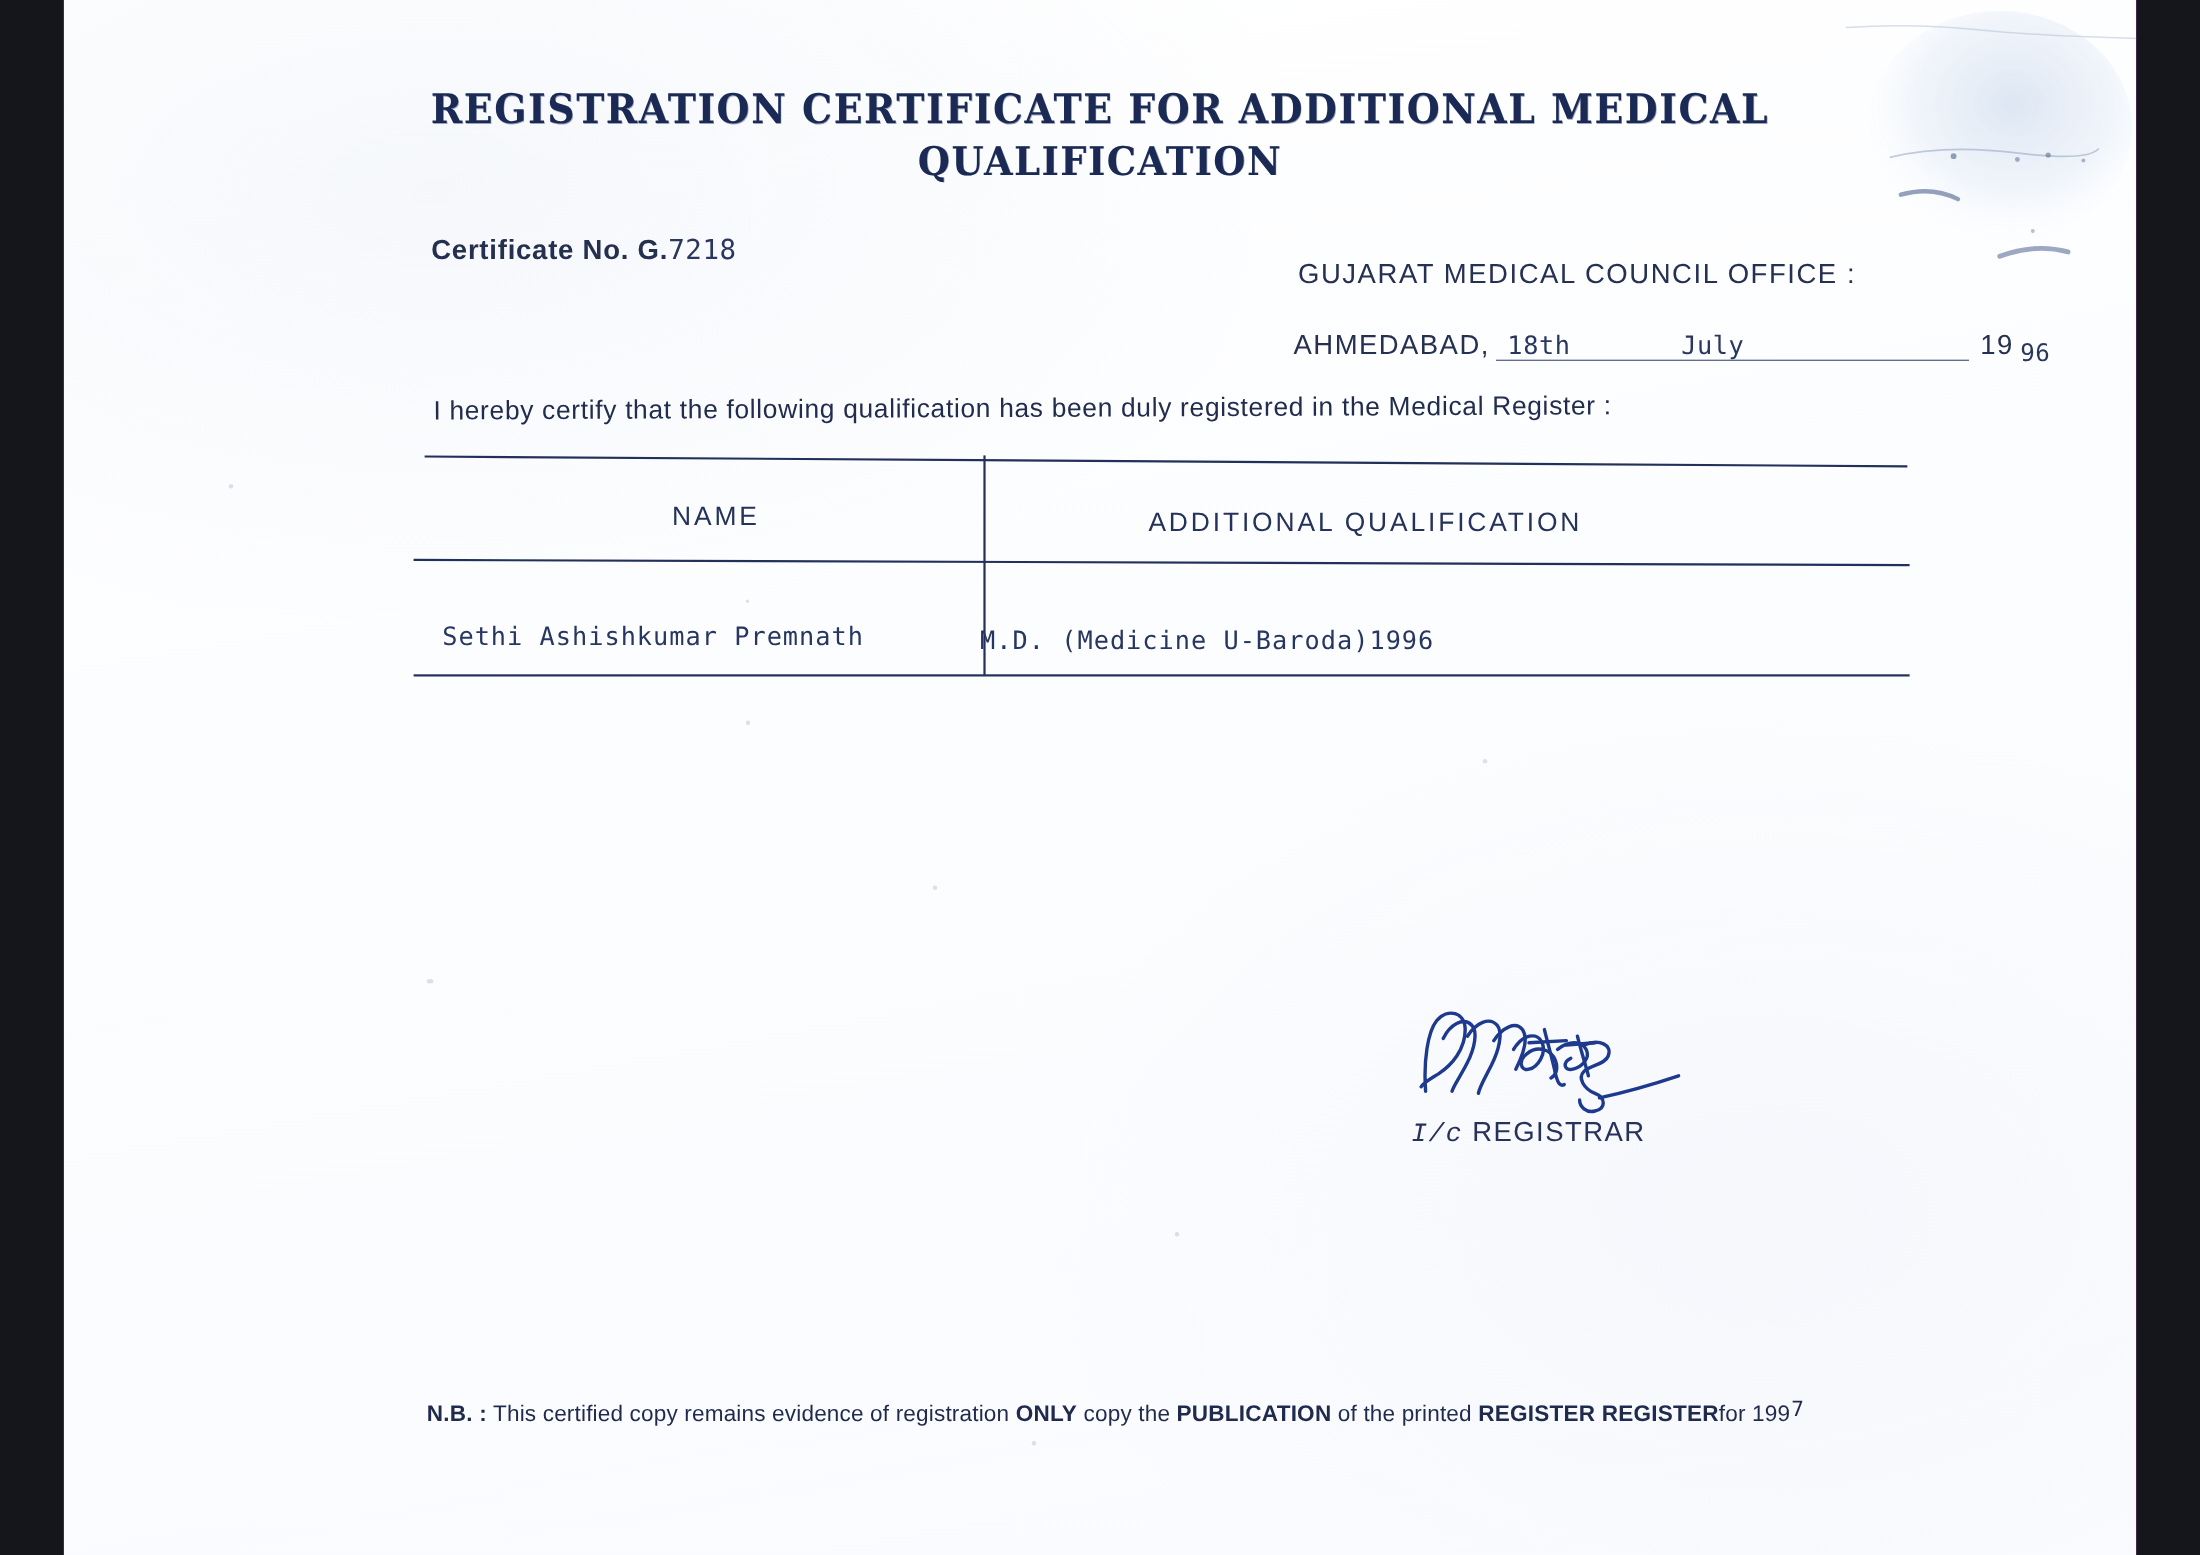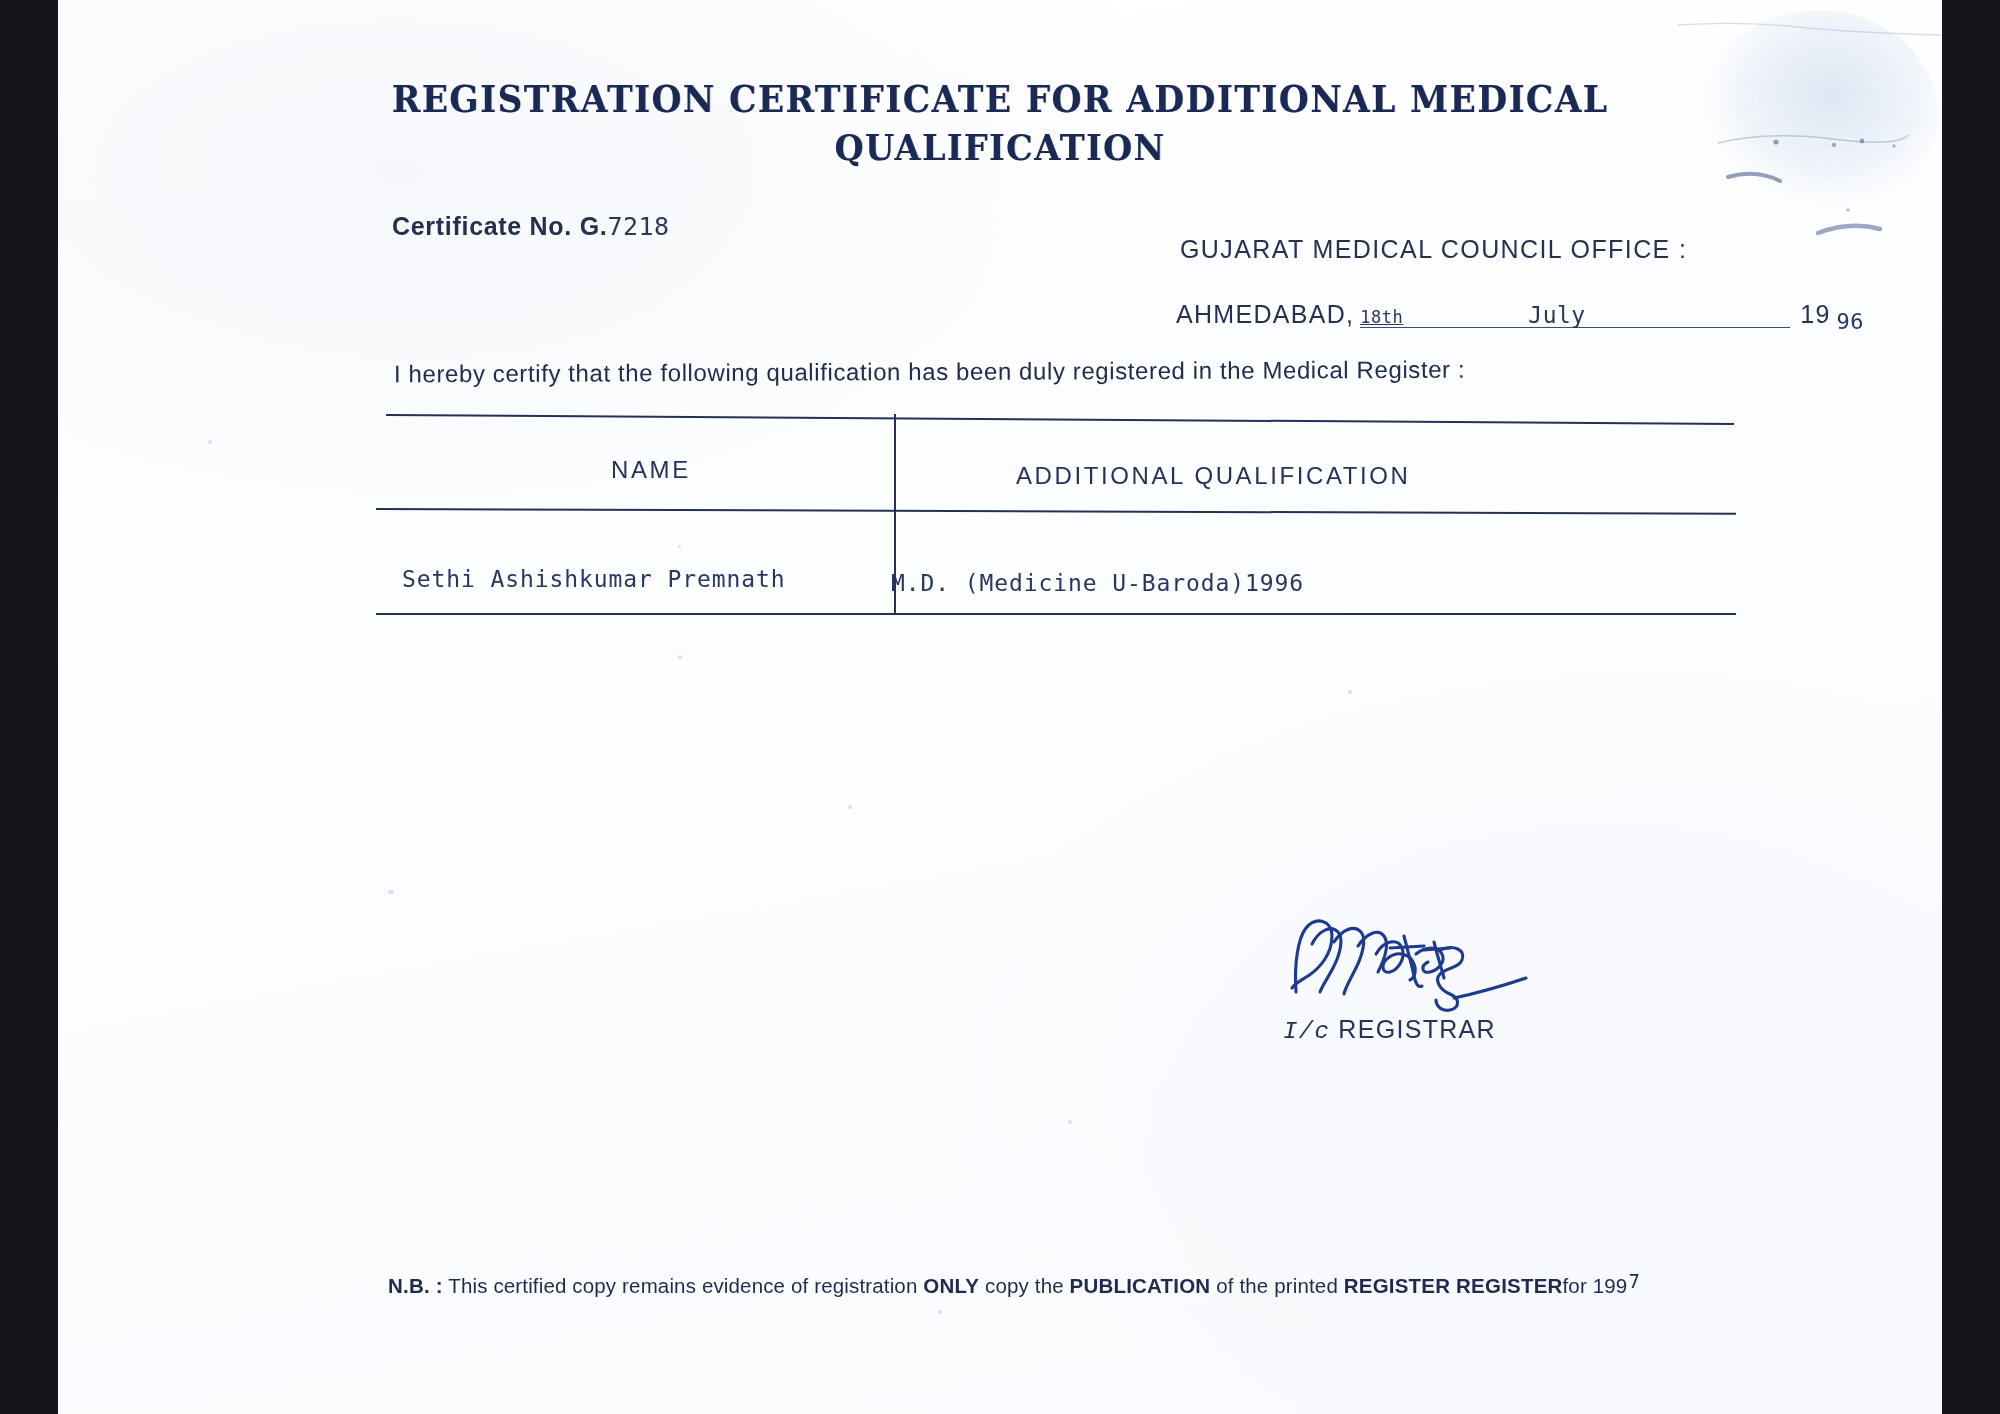--- a/index.html
+++ b/index.html
@@ -164,21 +164,21 @@
 
   .th {
     position: absolute;
     font-size: 24px;
     letter-spacing: 2.6px;
     color: #25325a;
     font-weight: 500;
     white-space: nowrap;
   }
   .th.name { left: 235px; top: 48px; }
-  .th.qual { left: 640px; top: 54px; }
+  .th.qual { left: 668px; top: 54px; }
 
   .cell {
     position: absolute;
     font-family: "DejaVu Sans Mono", monospace;
     font-size: 23px;
     letter-spacing: 0.9px;
     color: #283761;
     white-space: nowrap;
   }
   .cell.name { left: 26px; top: 158px; }
@@ -276,21 +276,21 @@
 
       <div class="cert-no">
         <span class="printed">Certificate No.  G.</span><span class="tw">7218</span>
       </div>
 
       <div class="council">GUJARAT  MEDICAL  COUNCIL  OFFICE :</div>
 
       <div class="city-line">
         <span class="city">AHMEDABAD,</span>
         <span class="rule-fill" style="width:130px; margin-left:6px;">
-          <span class="tw" style="font-size:17px; position:relative; top:2px; left:0;text-decoration:underline;">18th</span>
+          <span class="tw" style="font-size:23px; position:relative; top:2px; left:10px;">18th</span>
         </span>
         <span class="rule-fill" style="width:300px;">
           <span class="tw" style="font-size:23px; position:relative; top:2px; left:38px;">July</span>
         </span>
         <span style="margin-left:10px;">19</span>
         <span class="tw" style="font-size:22px; position:relative; top:6px; left:6px;">96</span>
       </div>
 
       <div class="hereby">I hereby certify that the following qualification has been duly registered in the Medical Register :</div>
 

